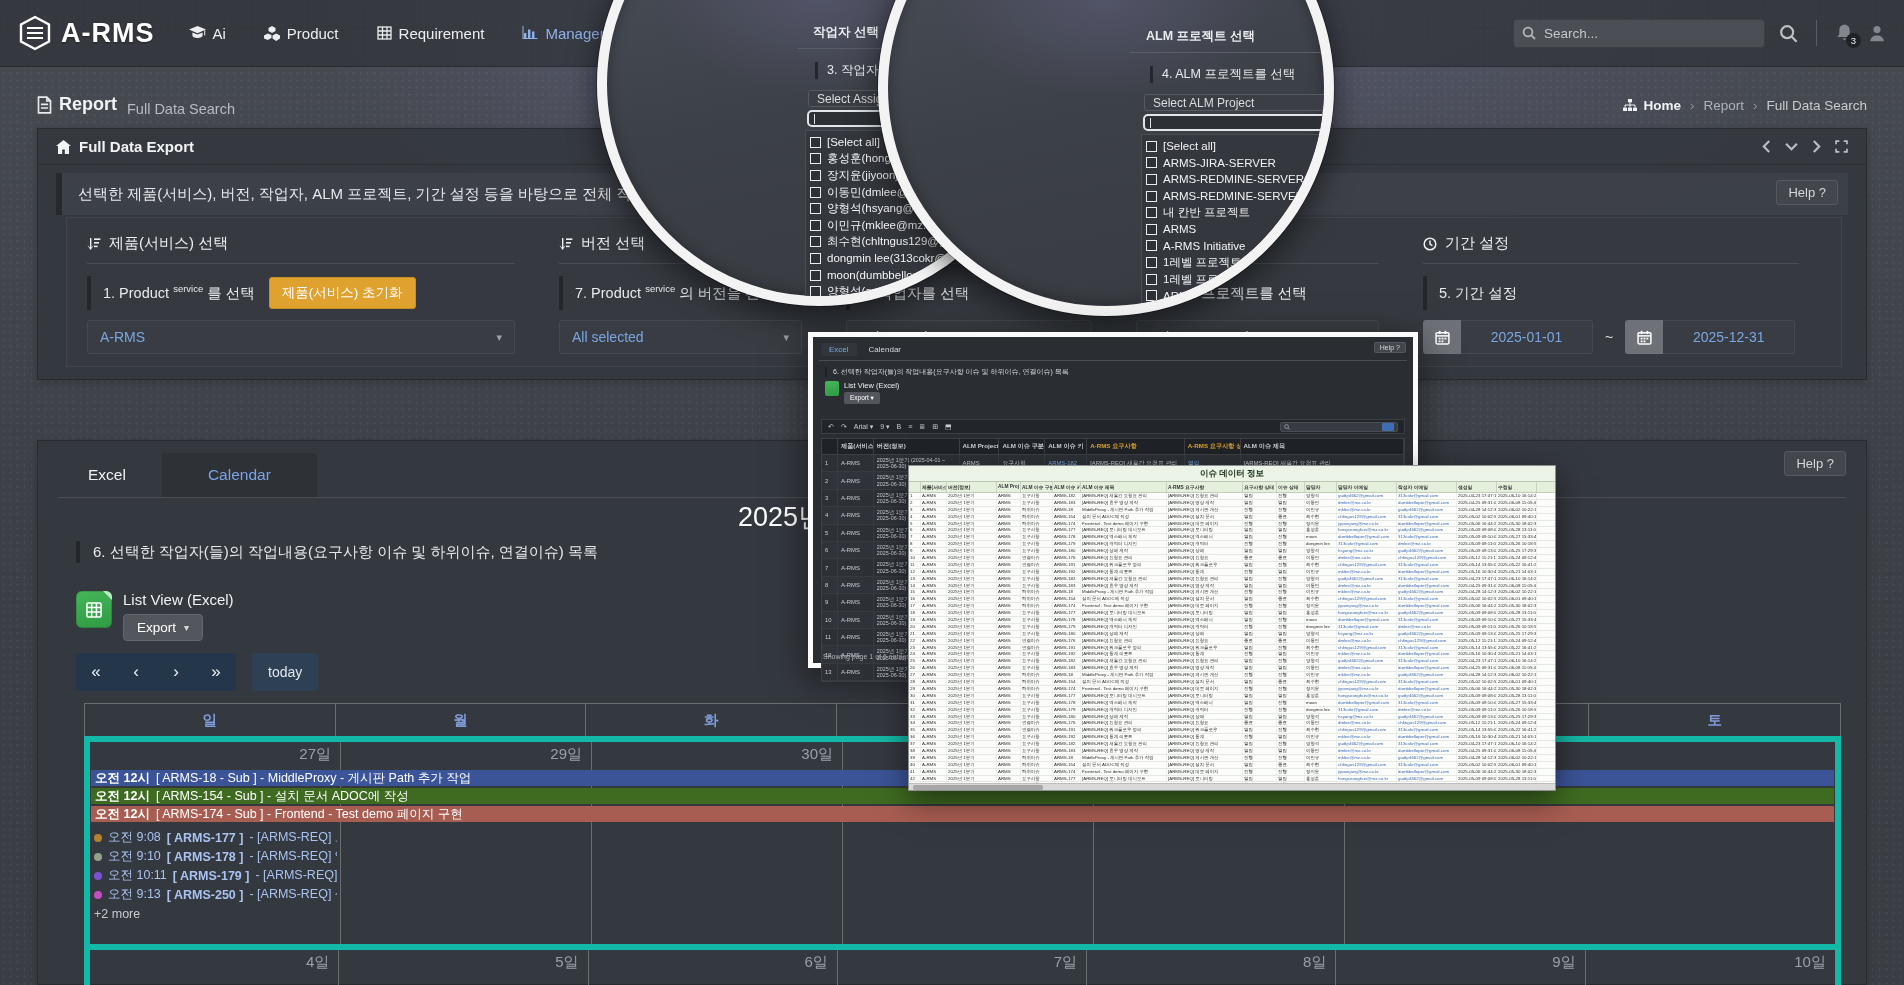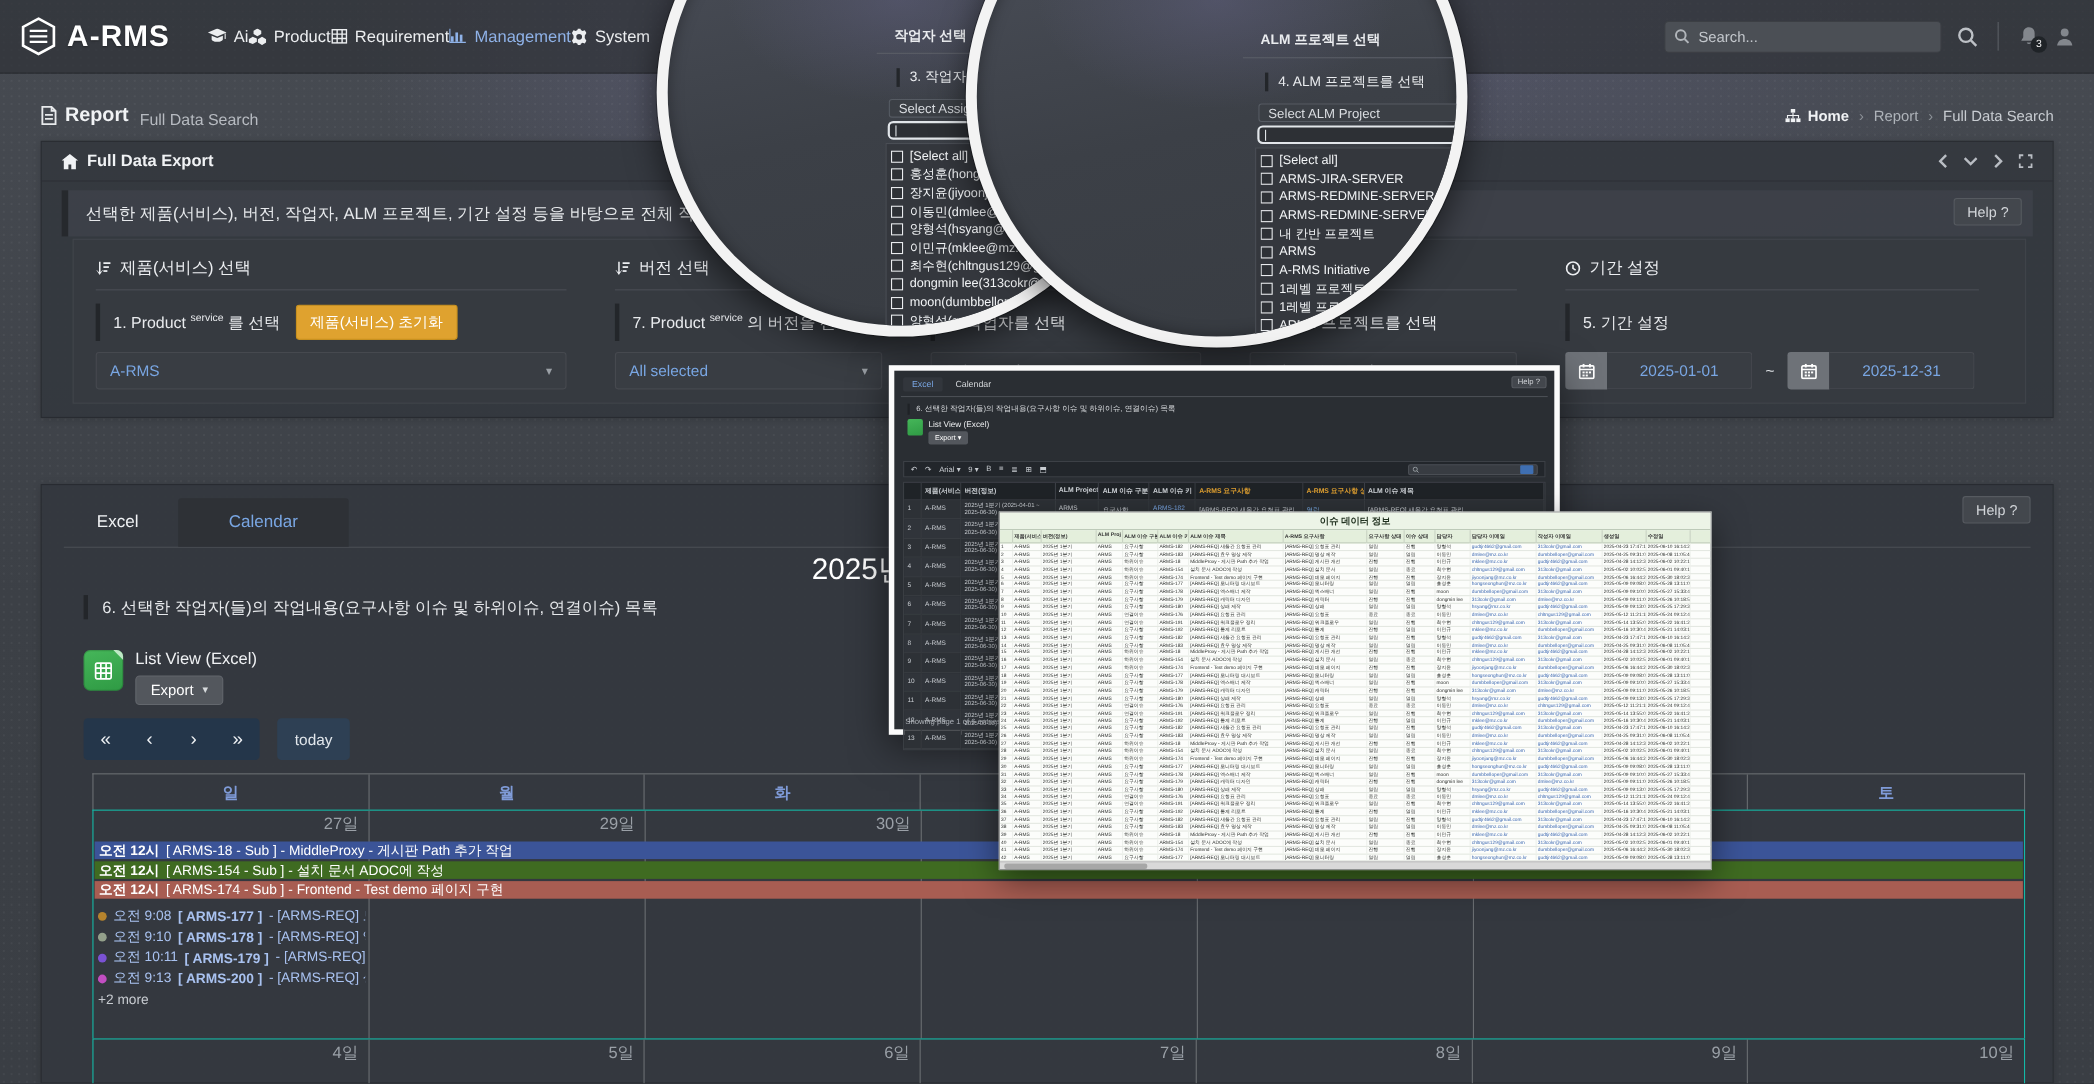--- a/index.html
+++ b/index.html
@@ -10,21 +10,21 @@
       radial-gradient(760px 460px at 72% 0%, rgba(100,100,134,.38), rgba(100,100,134,0) 60%),
       linear-gradient(180deg,#474b52,#3c4046 55%,#3a3e44);}
   .screen::before{content:"";position:absolute;inset:0;background-image:radial-gradient(rgba(255,255,255,.045) 1px, transparent 1.2px);background-size:7px 7px;pointer-events:none;z-index:1;}
   .z{position:relative;z-index:2;}
   svg{display:block;}
 
   
   .nav{position:absolute;left:0;top:0;right:0;height:67px;background:rgba(47,50,55,.72);border-bottom:1px solid rgba(0,0,0,.25);display:flex;align-items:center;padding:0 18px;z-index:10;}
   .brand{display:flex;align-items:center;gap:9px;margin-right:34px;}
   .brand-name{font-size:27px;font-weight:bold;letter-spacing:1px;color:#fff;text-shadow:0 1px 2px rgba(0,0,0,.4);}
-  .navmenu{display:flex;align-items:center;text-align:center;}
+  .navmenu{display:flex;align-items:center;gap:38px;text-align:center;}
   .navitem{display:flex;align-items:center;gap:7px;font-size:15px;color:#eceef0;cursor:pointer;}
   .navitem.active{color:#8fb2e8;}
   .nav-right{margin-left:auto;display:flex;align-items:center;gap:14px;}
   .searchwrap{position:relative;}
   .searchwrap input{width:252px;height:29px;background:#4b4f55;border:1px solid #3c3f44;border-radius:4px;color:#d9dce0;font-size:13.5px;padding:0 10px 0 30px;outline:none;}
   .searchwrap input::placeholder{color:#c3c7cc;}
   .searchwrap .mag{position:absolute;left:9px;top:7px;opacity:.85;}
   .navdivider{width:1px;height:26px;background:#5a5e64;margin:0 4px;}
   .iconbtn{position:relative;opacity:.92;cursor:pointer;}
   .badge{position:absolute;right:-7px;bottom:-5px;width:15px;height:15px;border-radius:50%;background:#1e2226;color:#fff;font-size:9.5px;display:flex;align-items:center;justify-content:center;}
@@ -84,21 +84,21 @@
   .cnav{position:absolute;left:38px;top:212px;display:flex;gap:16px;}
   .cnav .grp{display:flex;background:#24364a;border-radius:4px;overflow:hidden;}
   .cnav .nbtn{width:40px;height:38px;display:flex;align-items:center;justify-content:center;color:#eef1f4;font-size:17px;cursor:pointer;}
   .todaybtn{height:38px;background:#2e4054;border-radius:4px;color:#e2e7ec;font-size:14px;padding:0 16px;display:flex;align-items:center;cursor:pointer;}
   .caltitle{position:absolute;left:700px;top:58px;font-size:27px;color:#fff;}
 
   .cal{position:absolute;left:46px;top:262px;width:1757px;bottom:0;}
   .calhead{display:flex;border:1px solid #6a6e72;border-bottom:none;}
   .ch{width:251px;height:32px;display:flex;align-items:center;justify-content:center;color:#7f9bd8;font-size:14.5px;font-weight:bold;border-right:1px solid #6a6e72;}
   .ch:last-child{border-right:none;}
-  .week{position:relative;border:1px solid #14b8a6;display:flex;}
+  .week{position:relative;border:6px solid #14b8a6;display:flex;}
   .week1{height:208px;border-bottom:none;}
   .week2{height:483px;}
   .wcell{width:251px;border-right:1px solid #6a6e72;padding:3px 9px 0 0;text-align:right;color:#9aa0a7;font-size:15px;}
   .wcell:last-child{border-right:none;}
   .bars{position:absolute;left:1px;right:1px;top:28px;display:flex;flex-direction:column;gap:2px;}
   .bar{height:16px;display:flex;align-items:center;color:#fff;font-size:12.5px;white-space:nowrap;overflow:hidden;padding-left:4px;gap:6px;}
   .bar b{font-size:12.5px;}
   .dots{position:absolute;left:4px;top:86px;width:243px;}
   .dotev{height:19px;display:flex;align-items:center;gap:6px;font-size:12.5px;color:#a9c2f0;white-space:nowrap;overflow:hidden;}
   .dot{width:8px;height:8px;border-radius:50%;flex:0 0 auto;}
@@ -534,21 +534,21 @@
             </div>
             <div class="dotev">
               <span class="dot" style="background: rgb(122, 82, 212);"></span>
               <span>오전 10:11</span>
               <b>[ ARMS-179 ]</b>
               <span>- [ARMS-REQ] 캐릭터</span>
             </div>
             <div class="dotev">
               <span class="dot" style="background: rgb(194, 78, 194);"></span>
               <span>오전 9:13</span>
-              <b>[ ARMS-200 ]</b>
+              <b>[ ARMS-250 ]</b>
               <span>- [ARMS-REQ] 상패 제</span>
             </div>
             <div class="more">+2 more</div>
           </div>
         </div>
       <div class="week week2" id="week2">
           <div class="wcell">4일</div>
           <div class="wcell">5일</div>
           <div class="wcell">6일</div>
           <div class="wcell">7일</div>

